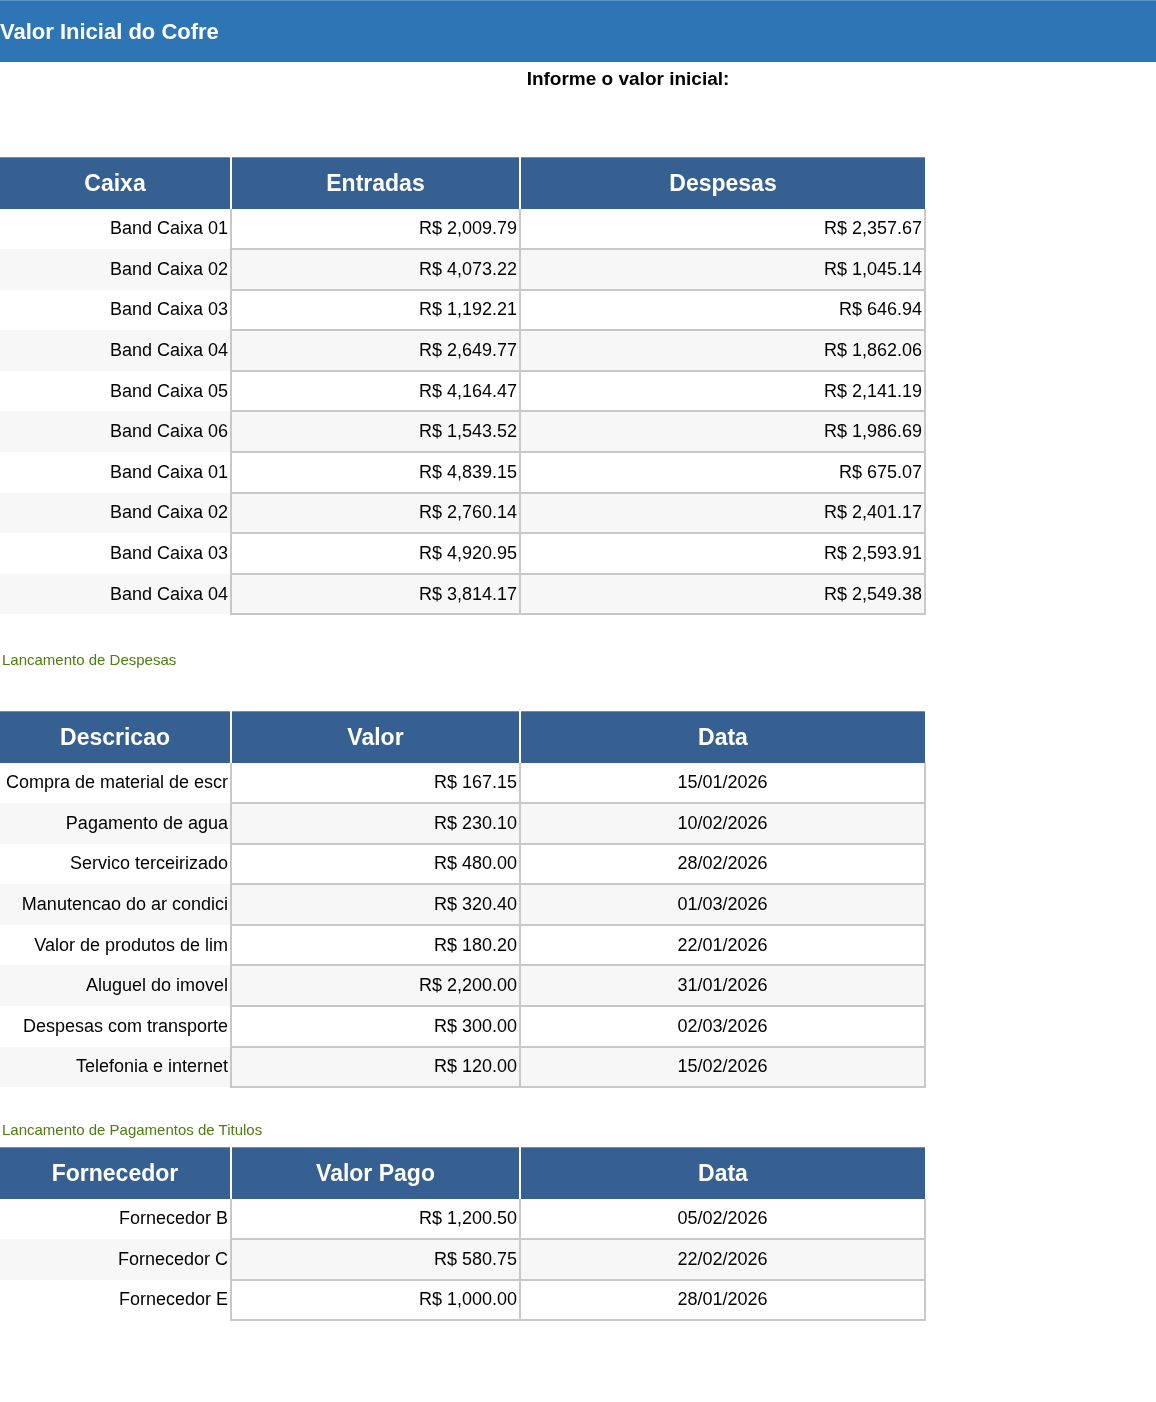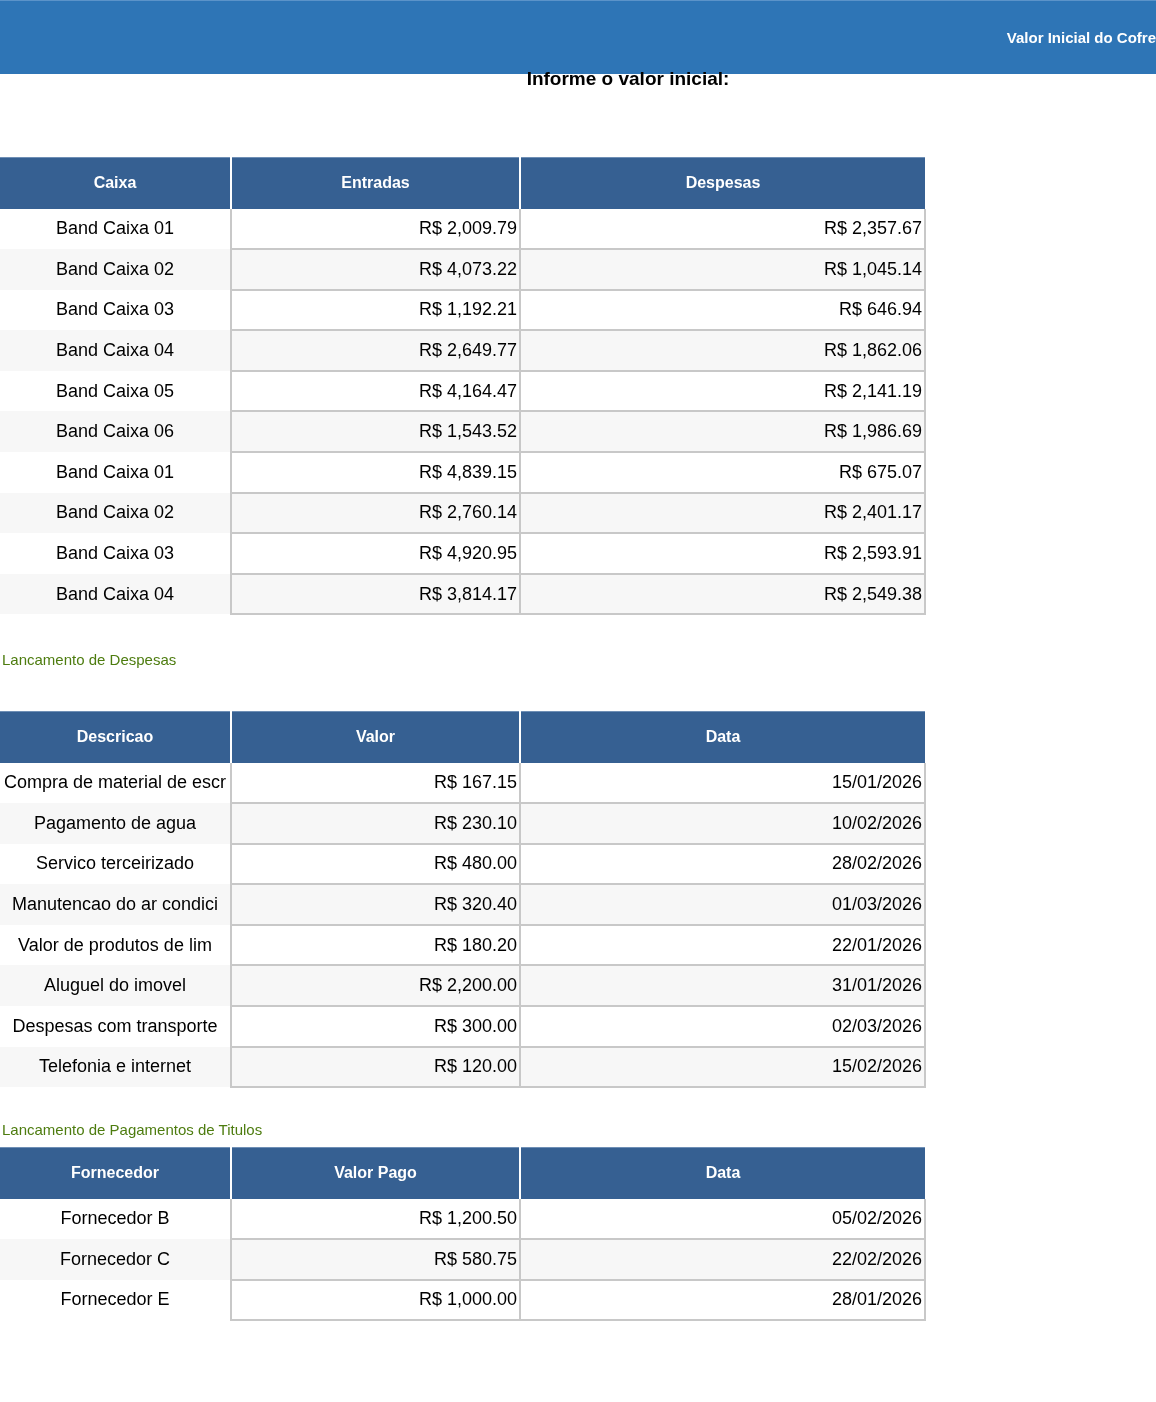--- a/index.html
+++ b/index.html
@@ -8,25 +8,25 @@
       height: 1402px;
       background: #ffffff;
       font-family: "Liberation Sans", "DejaVu Sans", sans-serif;
       color: #000000;
       overflow: hidden;
     }
     .page { position: relative; width: 1156px; height: 1402px; }
 
     .title-bar {
       position: absolute; left: 0; top: 0;
-      width: 1156px; height: 74px;
+      width: 1156px; height: 62px;
       background: #2E75B6;
       border-top: 1px solid #5b93c9;
-      display: flex; align-items: center; justify-content: flex-end;
-      color: #ffffff; font-weight: bold; font-size: 15px;
+      display: flex; align-items: center; justify-content: flex-start;
+      color: #ffffff; font-weight: bold; font-size: 22px;
     }
     .prompt {
       position: absolute; top: 66px; left: 0; width: 1256px;
       text-align: center; font-weight: bold; font-size: 19px;
       height: 26px; line-height: 26px;
     }
     .prompt-value {
       position: absolute; top: 96px; left: 520px; width: 220px; height: 26px;
     }
 
@@ -44,44 +44,44 @@
       font-size: 18px;
     }
     table.grid col.c1 { width: 231px; }
     table.grid col.c2 { width: 289px; }
     table.grid col.c3 { width: 405px; }
 
     table.grid th {
       background: #366092;
       color: #ffffff;
       font-weight: bold;
-      font-size: 16px;
+      font-size: 23px;
       height: 51px;
       text-align: center;
       border-left: 2px solid #ffffff;
       border-top: 1px solid #6f8fb5;
     }
     table.grid th:first-child { border-left: none; }
 
     table.grid td {
       height: 40.6px;
       padding: 0 2px;
       white-space: nowrap;
       overflow: hidden;
       text-overflow: clip;
       vertical-align: middle;
     }
-    table.grid td.c-label { text-align: center; border: none; }
+    table.grid td.c-label { text-align: right; border: none; }
     table.grid td.c-num {
       text-align: right;
       border: 2px solid #c8c8c8;
       border-top: none;
     }
     table.grid td.c-center {
-      text-align: right;
+      text-align: center;
       border: 2px solid #c8c8c8;
       border-top: none;
       border-left: none;
     }
     table.grid td.c-right {
       text-align: right;
       border: 2px solid #c8c8c8;
       border-top: none;
       border-left: none;
     }

